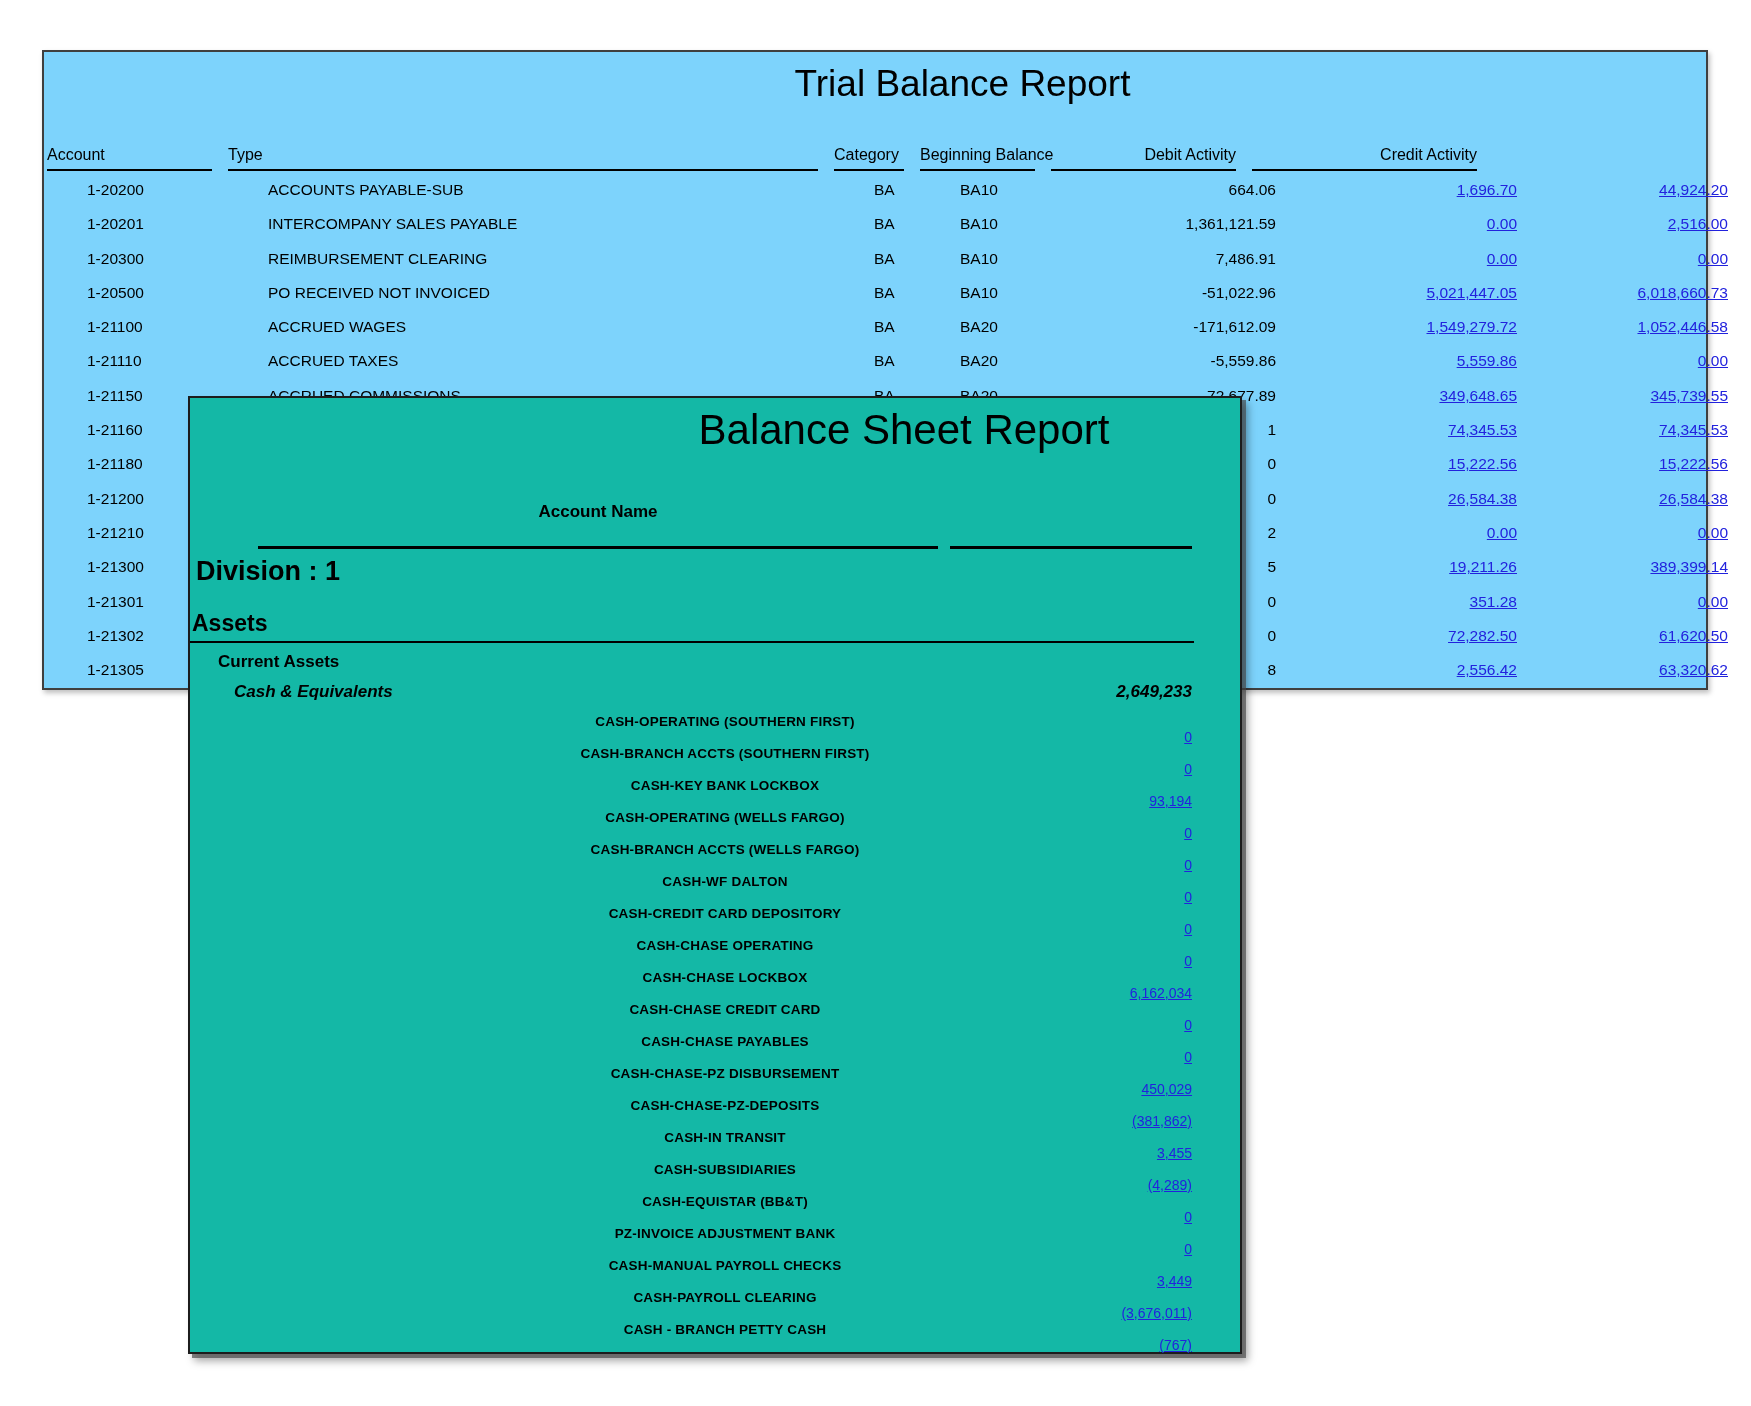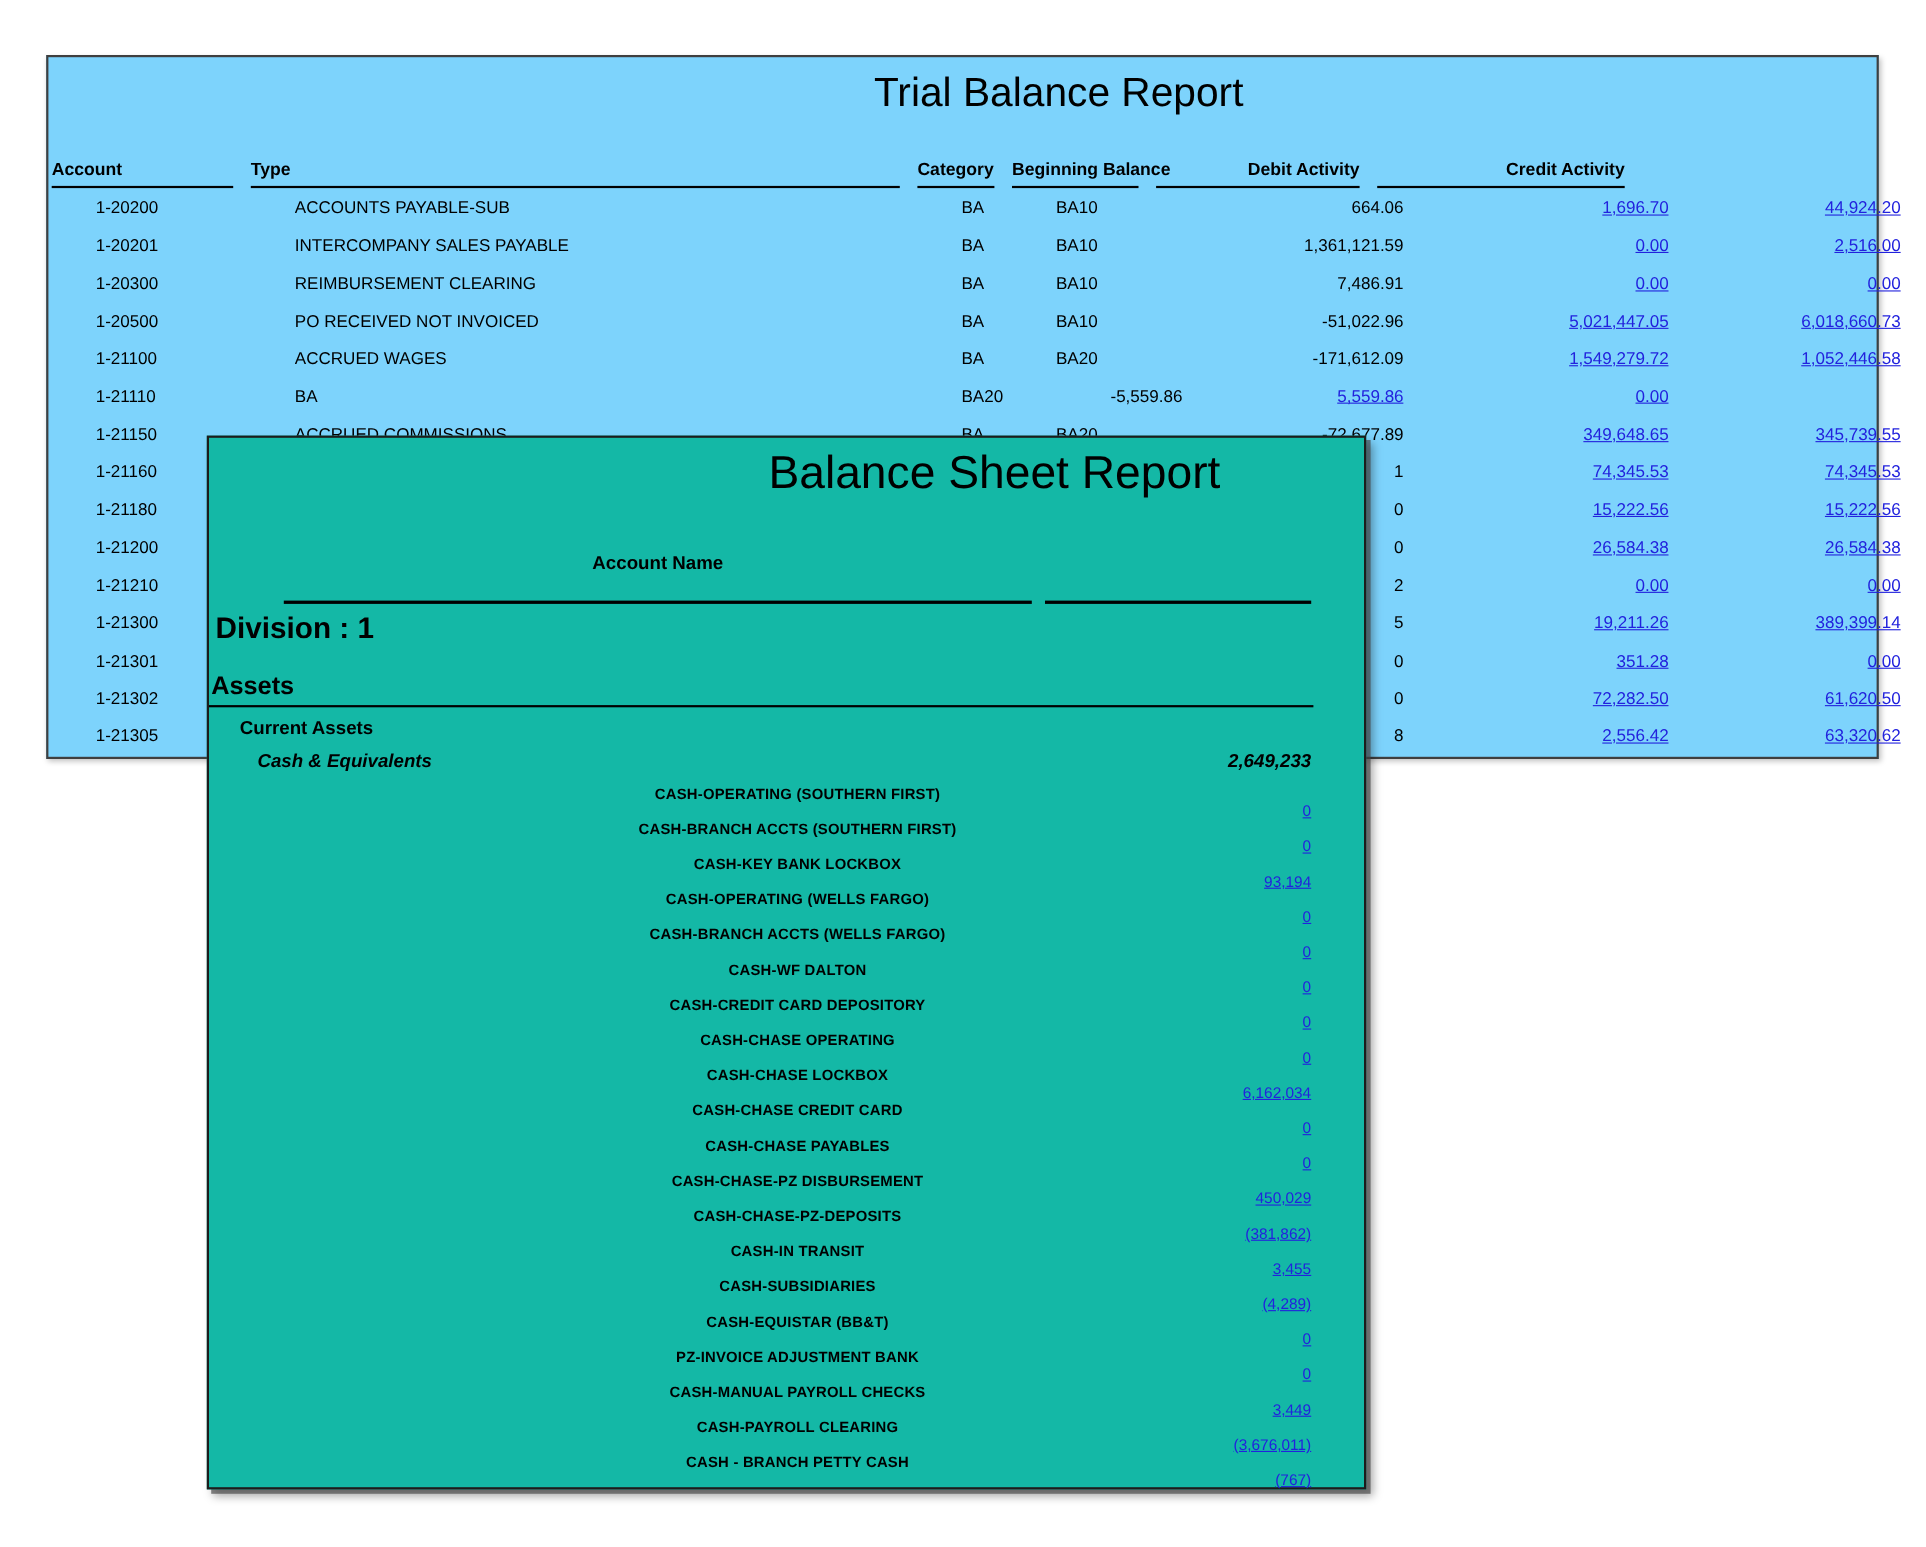--- a/index.html
+++ b/index.html
@@ -25,21 +25,21 @@
     font-size: 37px; font-weight: 400; color: #000;
   }
   .tb-grid {
     display: grid;
     grid-template-columns: 165px 590px 70px 115px 185px 225px 195px;
     column-gap: 16px;
     padding: 0 14px 0 3px;
   }
   .tb-head { margin-top: 34px; align-items: end; }
   .tb-head .hcell {
-    font-size: 16px; font-weight: 700; color: #000;
+    font-size: 16px; font-weight: 400; color: #000;
     border-bottom: 2px solid #000; padding-bottom: 1px;
     line-height: 26px; white-space: nowrap;
   }
   .tb-rows { margin-top: 2px; padding-left: 40px; }
   .tb-row { height: 34.3px; }
   .tb-row .cell {
     font-size: 15.5px; line-height: 34.3px; color: #000; white-space: nowrap;
     overflow: hidden;
   }
   .num { text-align: right; }
@@ -162,20 +162,21 @@
           <div class="cell">ACCRUED WAGES</div>
           <div class="cell">BA</div>
           <div class="cell">BA20</div>
           <div class="cell num">-171,612.09</div>
           <div class="cell num"><span class="link">1,549,279.72</span></div>
           <div class="cell num"><span class="link">1,052,446.58</span></div>
         </div>
 
         <div class="tb-grid tb-row">
           <div class="cell">1-21110</div>
+          <div class="cell">ACCRUED TAXES</div>
           <div class="cell">BA</div>
           <div class="cell">BA20</div>
           <div class="cell num">-5,559.86</div>
           <div class="cell num"><span class="link">5,559.86</span></div>
           <div class="cell num"><span class="link">0.00</span></div>
         </div>
 
         <div class="tb-grid tb-row">
           <div class="cell">1-21150</div>
           <div class="cell">ACCRUED COMMISSIONS</div>

